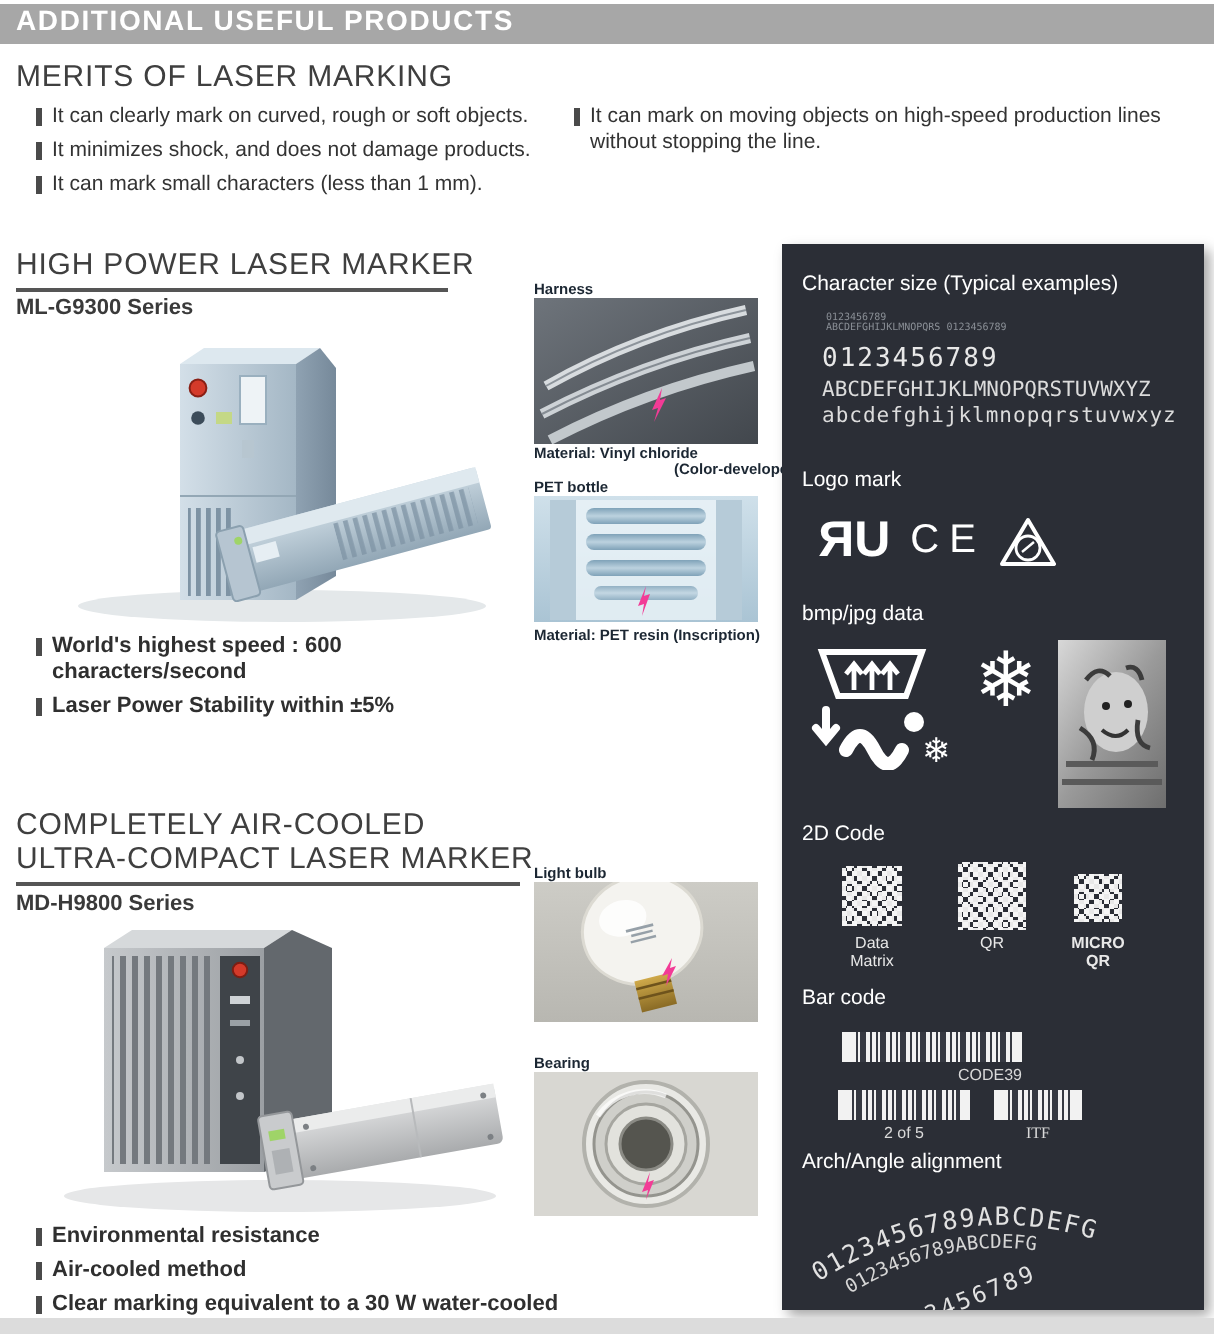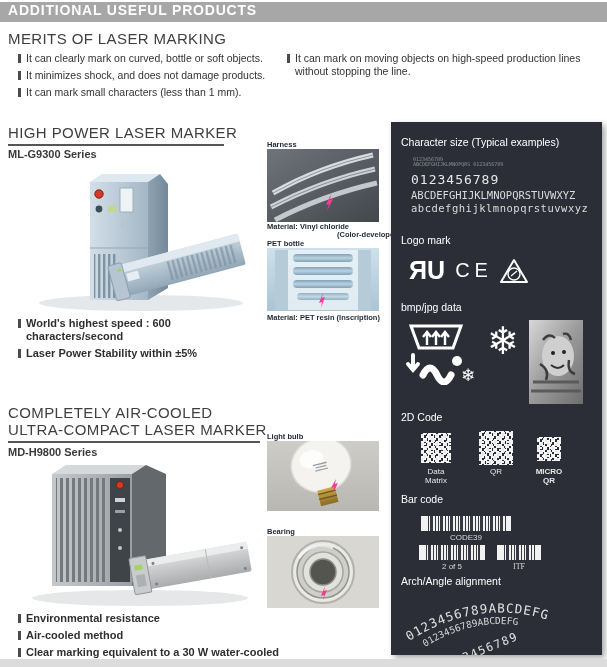--- a/index.html
+++ b/index.html
@@ -67,21 +67,21 @@
 <div id="page">
 
   <div class="topbar">
     <span>ADDITIONAL USEFUL PRODUCTS</span>
   </div>
 
   <div class="h-big" style="left:8px;top:30px;">MERITS OF LASER MARKING</div>
   <div class="bullets" style="left:18px;top:52px;width:250px;">
     <div class="b-row">
         <span class="b-mark"></span>
-        <span class="b-txt">It can clearly mark on curved, bottle or soft objects.</span>
+        <span class="b-txt">It can clearly mark on curved, rough or soft objects.</span>
       </div>
     <div class="b-row">
         <span class="b-mark"></span>
         <span class="b-txt">It minimizes shock, and does not damage products.</span>
       </div>
     <div class="b-row">
         <span class="b-mark"></span>
         <span class="b-txt">It can mark small characters (less than 1 mm).</span>
       </div>
   </div>
@@ -369,21 +369,21 @@
       <div class="code2d" style="left:88px;top:0;width:34px;height:34px;"></div>
       <div class="code-lbl" style="left:80px;top:36px;width:50px;">QR</div>
       <div class="code2d" style="left:146px;top:6px;width:24px;height:24px;"></div>
       <div class="code-lbl bold" style="left:133px;top:36px;width:50px;">MICRO</div>
       <div class="code-lbl bold" style="left:133px;top:45px;width:50px;">QR</div>
     </div>
 
     <div class="p-h">Bar code</div>
     <div class="bar-box">
       <div class="barcode" style="left:30px;top:5px;width:80px;"></div>
-      <div class="bar-lbl" style="left:30px;top:22px;width:90px;">CODE39</div>
+      <div class="bar-lbl" style="left:30px;top:22px;width:90px;text-align:right;">CODE39</div>
       <div class="barcode" style="left:28px;top:34px;width:56px;"></div>
       <div class="bar-lbl" style="left:28px;top:51px;width:66px;">2 of 5</div>
       <div class="barcode" style="left:106px;top:34px;width:34px;"></div>
       <div class="bar-lbl" style="left:106px;top:51px;width:44px;font-family:Liberation Serif, serif;">ITF</div>
     </div>
 
     <div class="p-h">Arch/Angle alignment</div>
     <svg width="200" height="84" viewBox="0 0 200 84" style="margin:4px 0 0 4px;display:block;">
       <defs>
         <path id="arcA" d="M14 50 Q100 -4 188 44" fill="none"></path>

